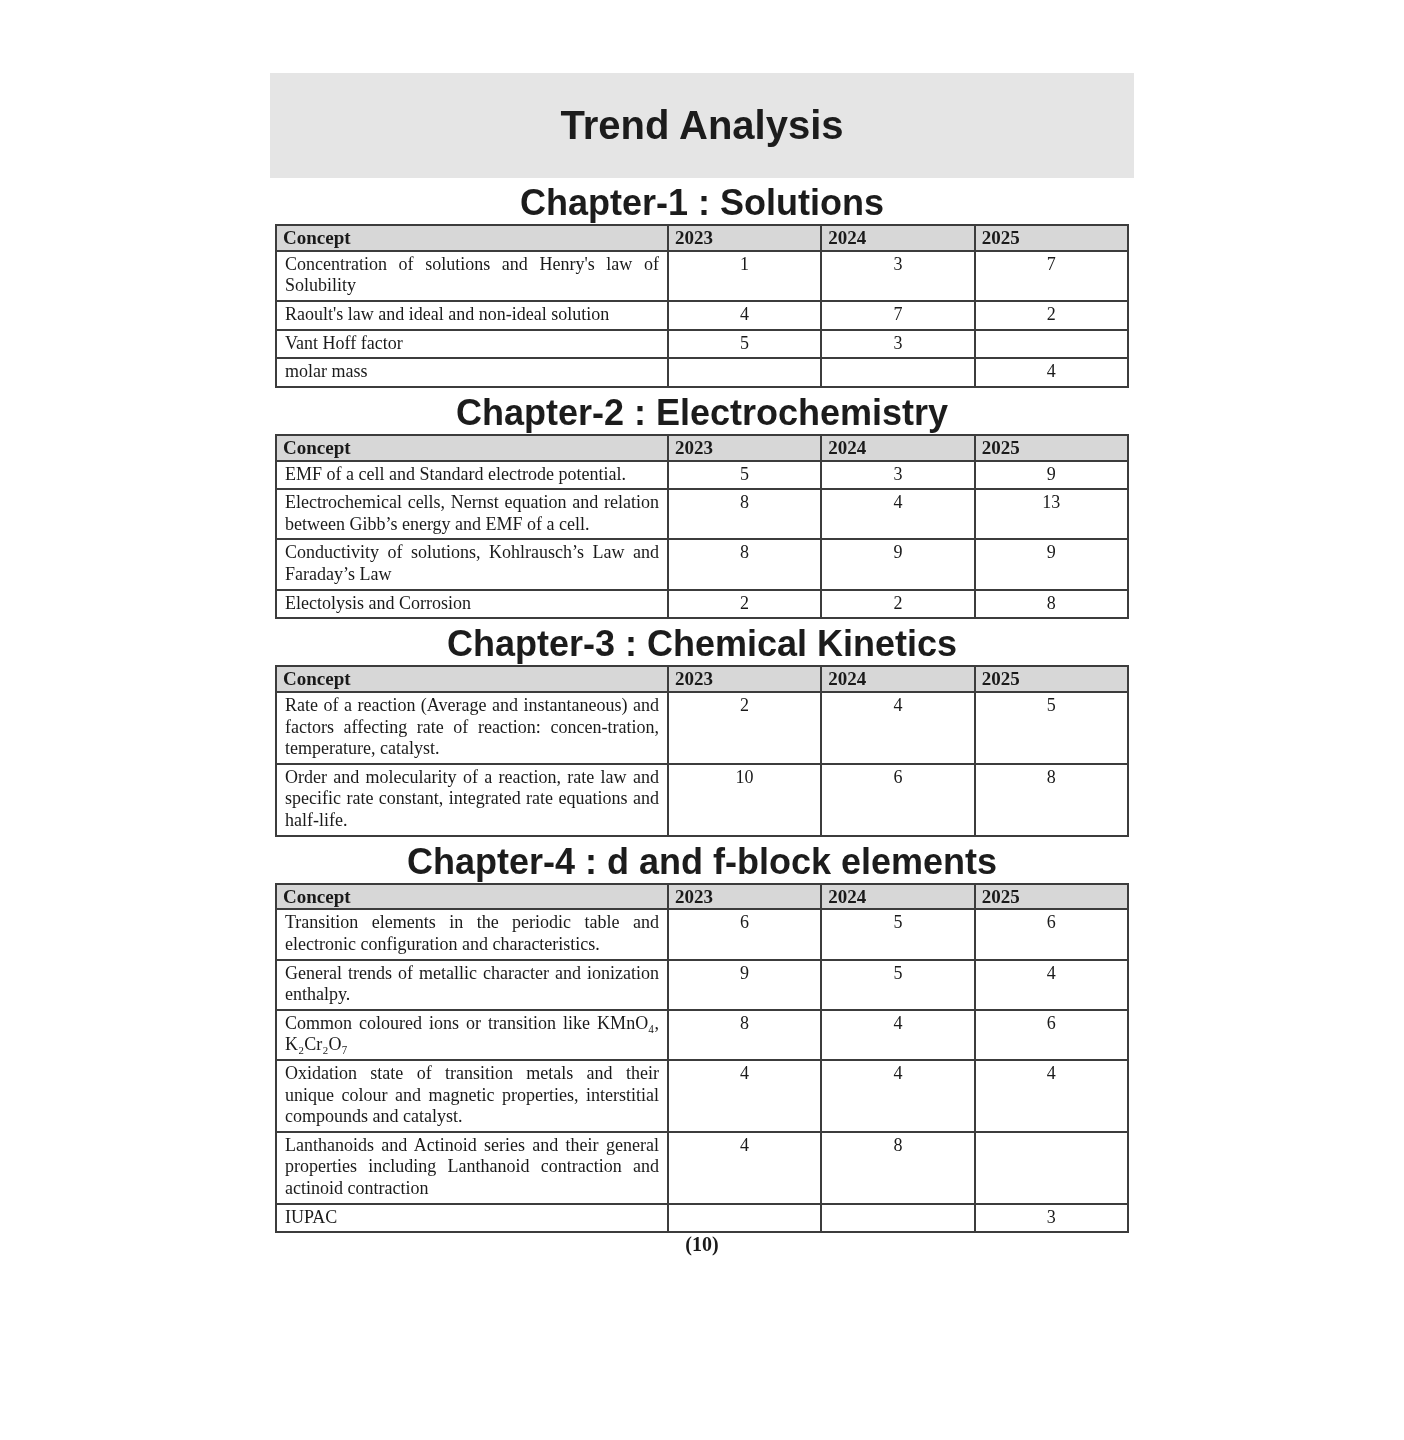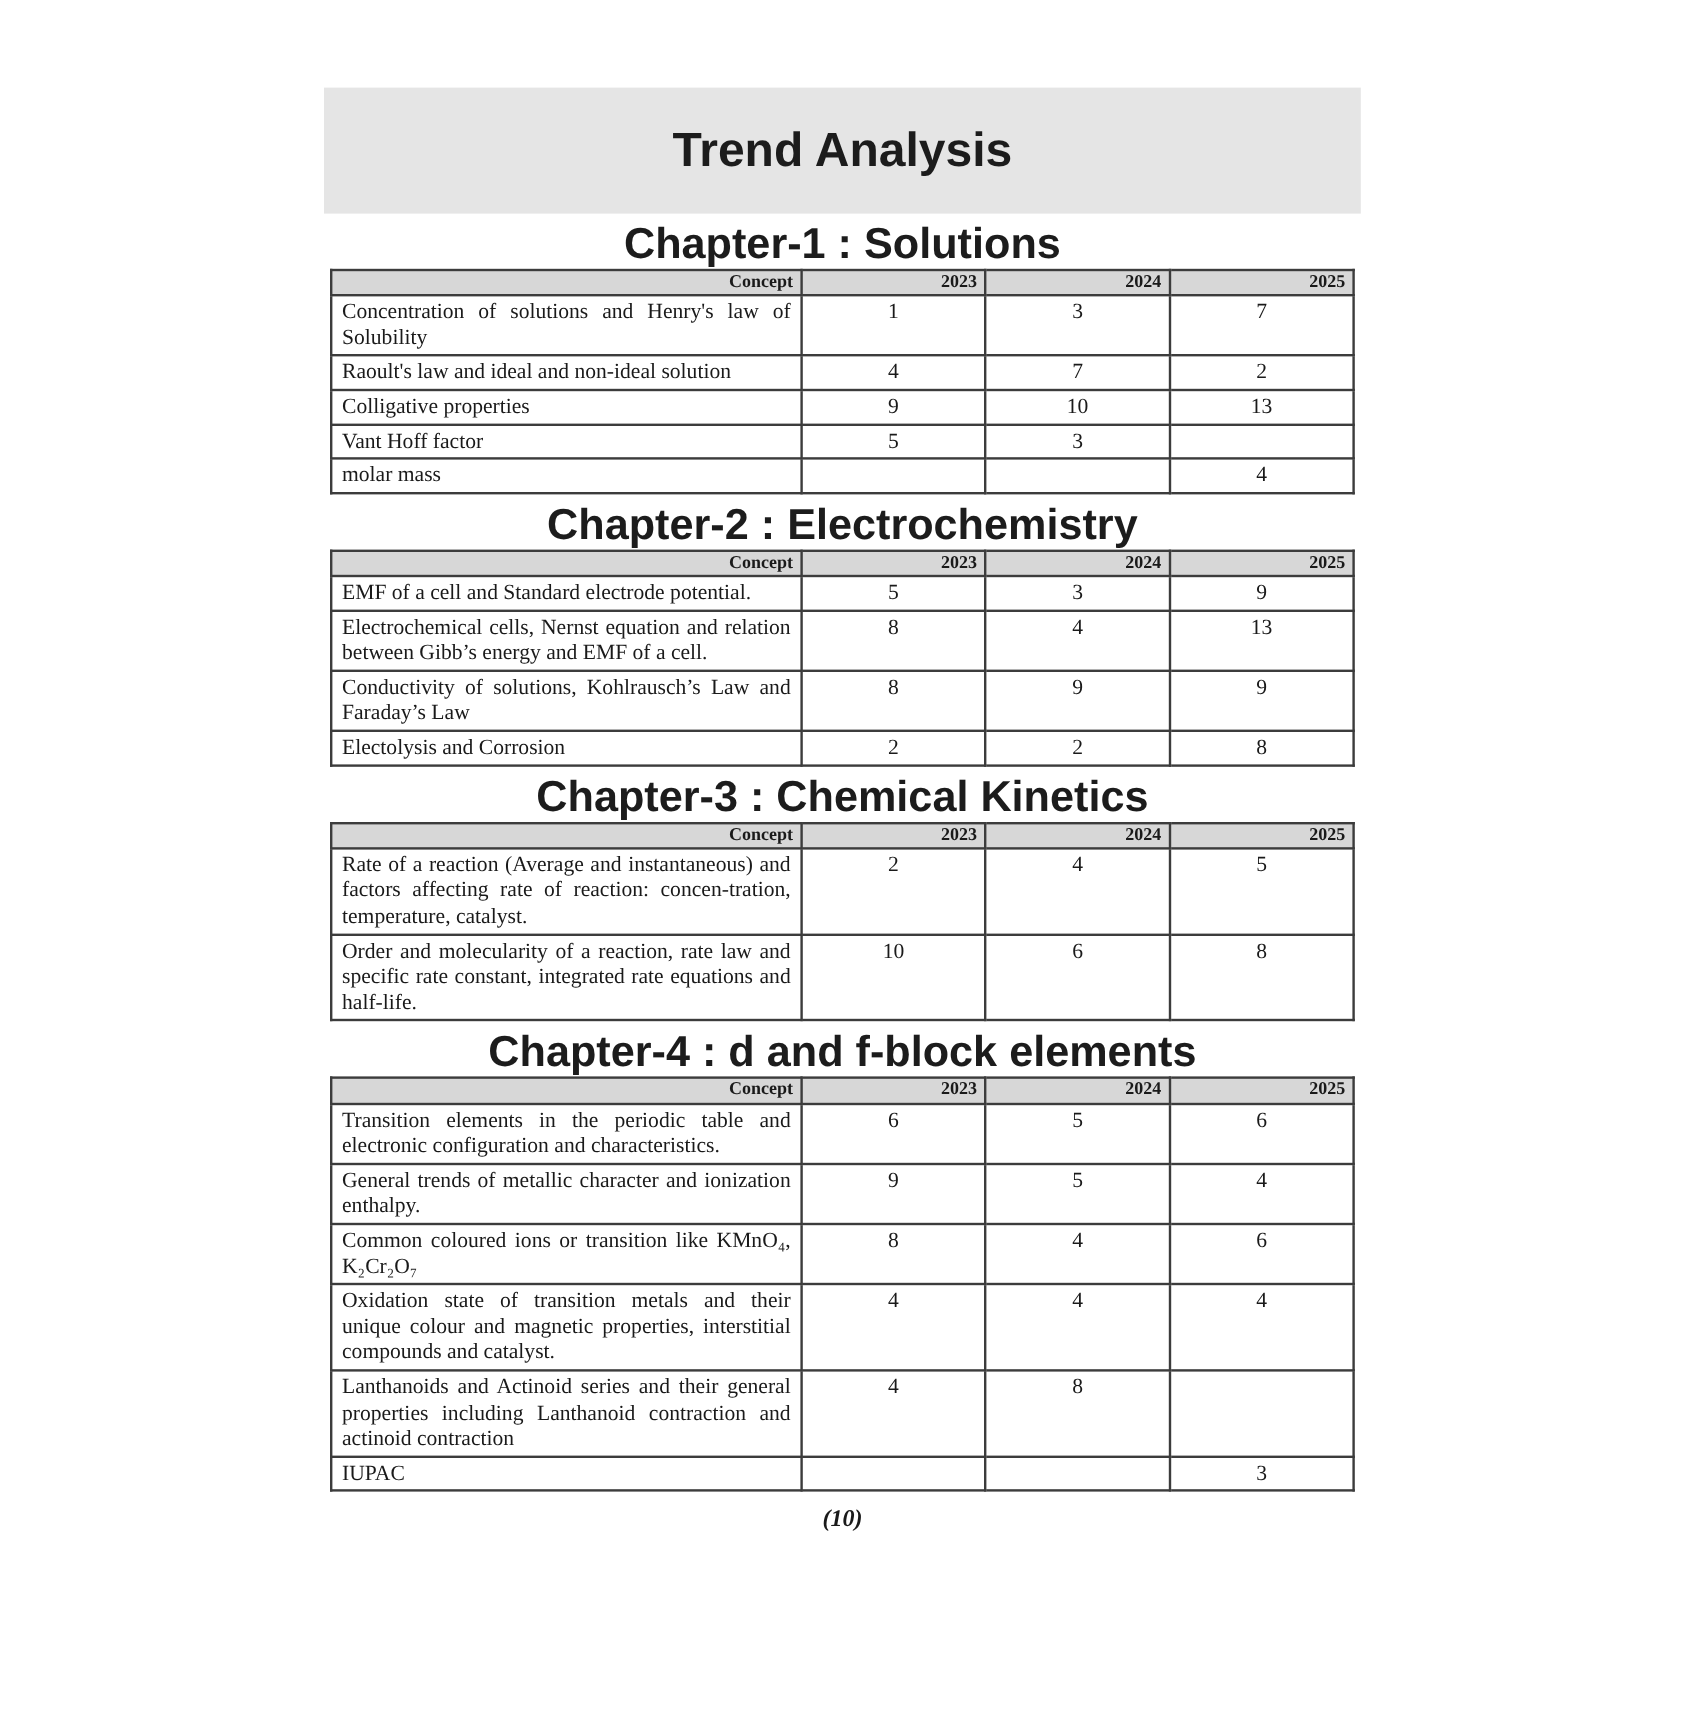--- a/index.html
+++ b/index.html
@@ -44,43 +44,41 @@
     border-collapse: collapse;
     table-layout: fixed;
     font-size: 18px;
   }
   .trend-table th, .trend-table td {
     border: 2px solid #3c3c3c;
   }
   .trend-table th {
     background: #d7d7d7;
     font-weight: 700;
-    font-size: 15px;
+    font-size: 19px;
     line-height: 1.15;
     padding: 1px 6px;
-    text-align: right;
+    text-align: left;
     font-family: "Liberation Serif", "DejaVu Serif", serif;
   }
   .trend-table td {
     vertical-align: top;
     line-height: 1.2;
     padding: 2px 8px 3px 8px;
   }
   td.concept {
     text-align: justify;
   }
   td.val {
     text-align: center;
   }
   .page-number {
     text-align: center;
     font-weight: 700;
     font-size: 20px;
-    margin-top: 12px;
-    font-style: italic;
   }
 </style>
 </head>
 <body>
 
 <div class="page">
 
   <div class="banner">
     <div class="banner-title">Trend Analysis</div>
   </div>
@@ -109,26 +107,20 @@
           <td class="val">3</td>
           <td class="val">7</td>
         </tr>
         <tr>
           <td class="concept">Raoult's law and ideal and non-ideal solution</td>
           <td class="val">4</td>
           <td class="val">7</td>
           <td class="val">2</td>
         </tr>
         <tr>
-          <td class="concept">Colligative properties</td>
-          <td class="val">9</td>
-          <td class="val">10</td>
-          <td class="val">13</td>
-        </tr>
-        <tr>
           <td class="concept">Vant Hoff factor</td>
           <td class="val">5</td>
           <td class="val">3</td>
           <td class="val"></td>
         </tr>
         <tr>
           <td class="concept">molar mass</td>
           <td class="val"></td>
           <td class="val"></td>
           <td class="val">4</td>

